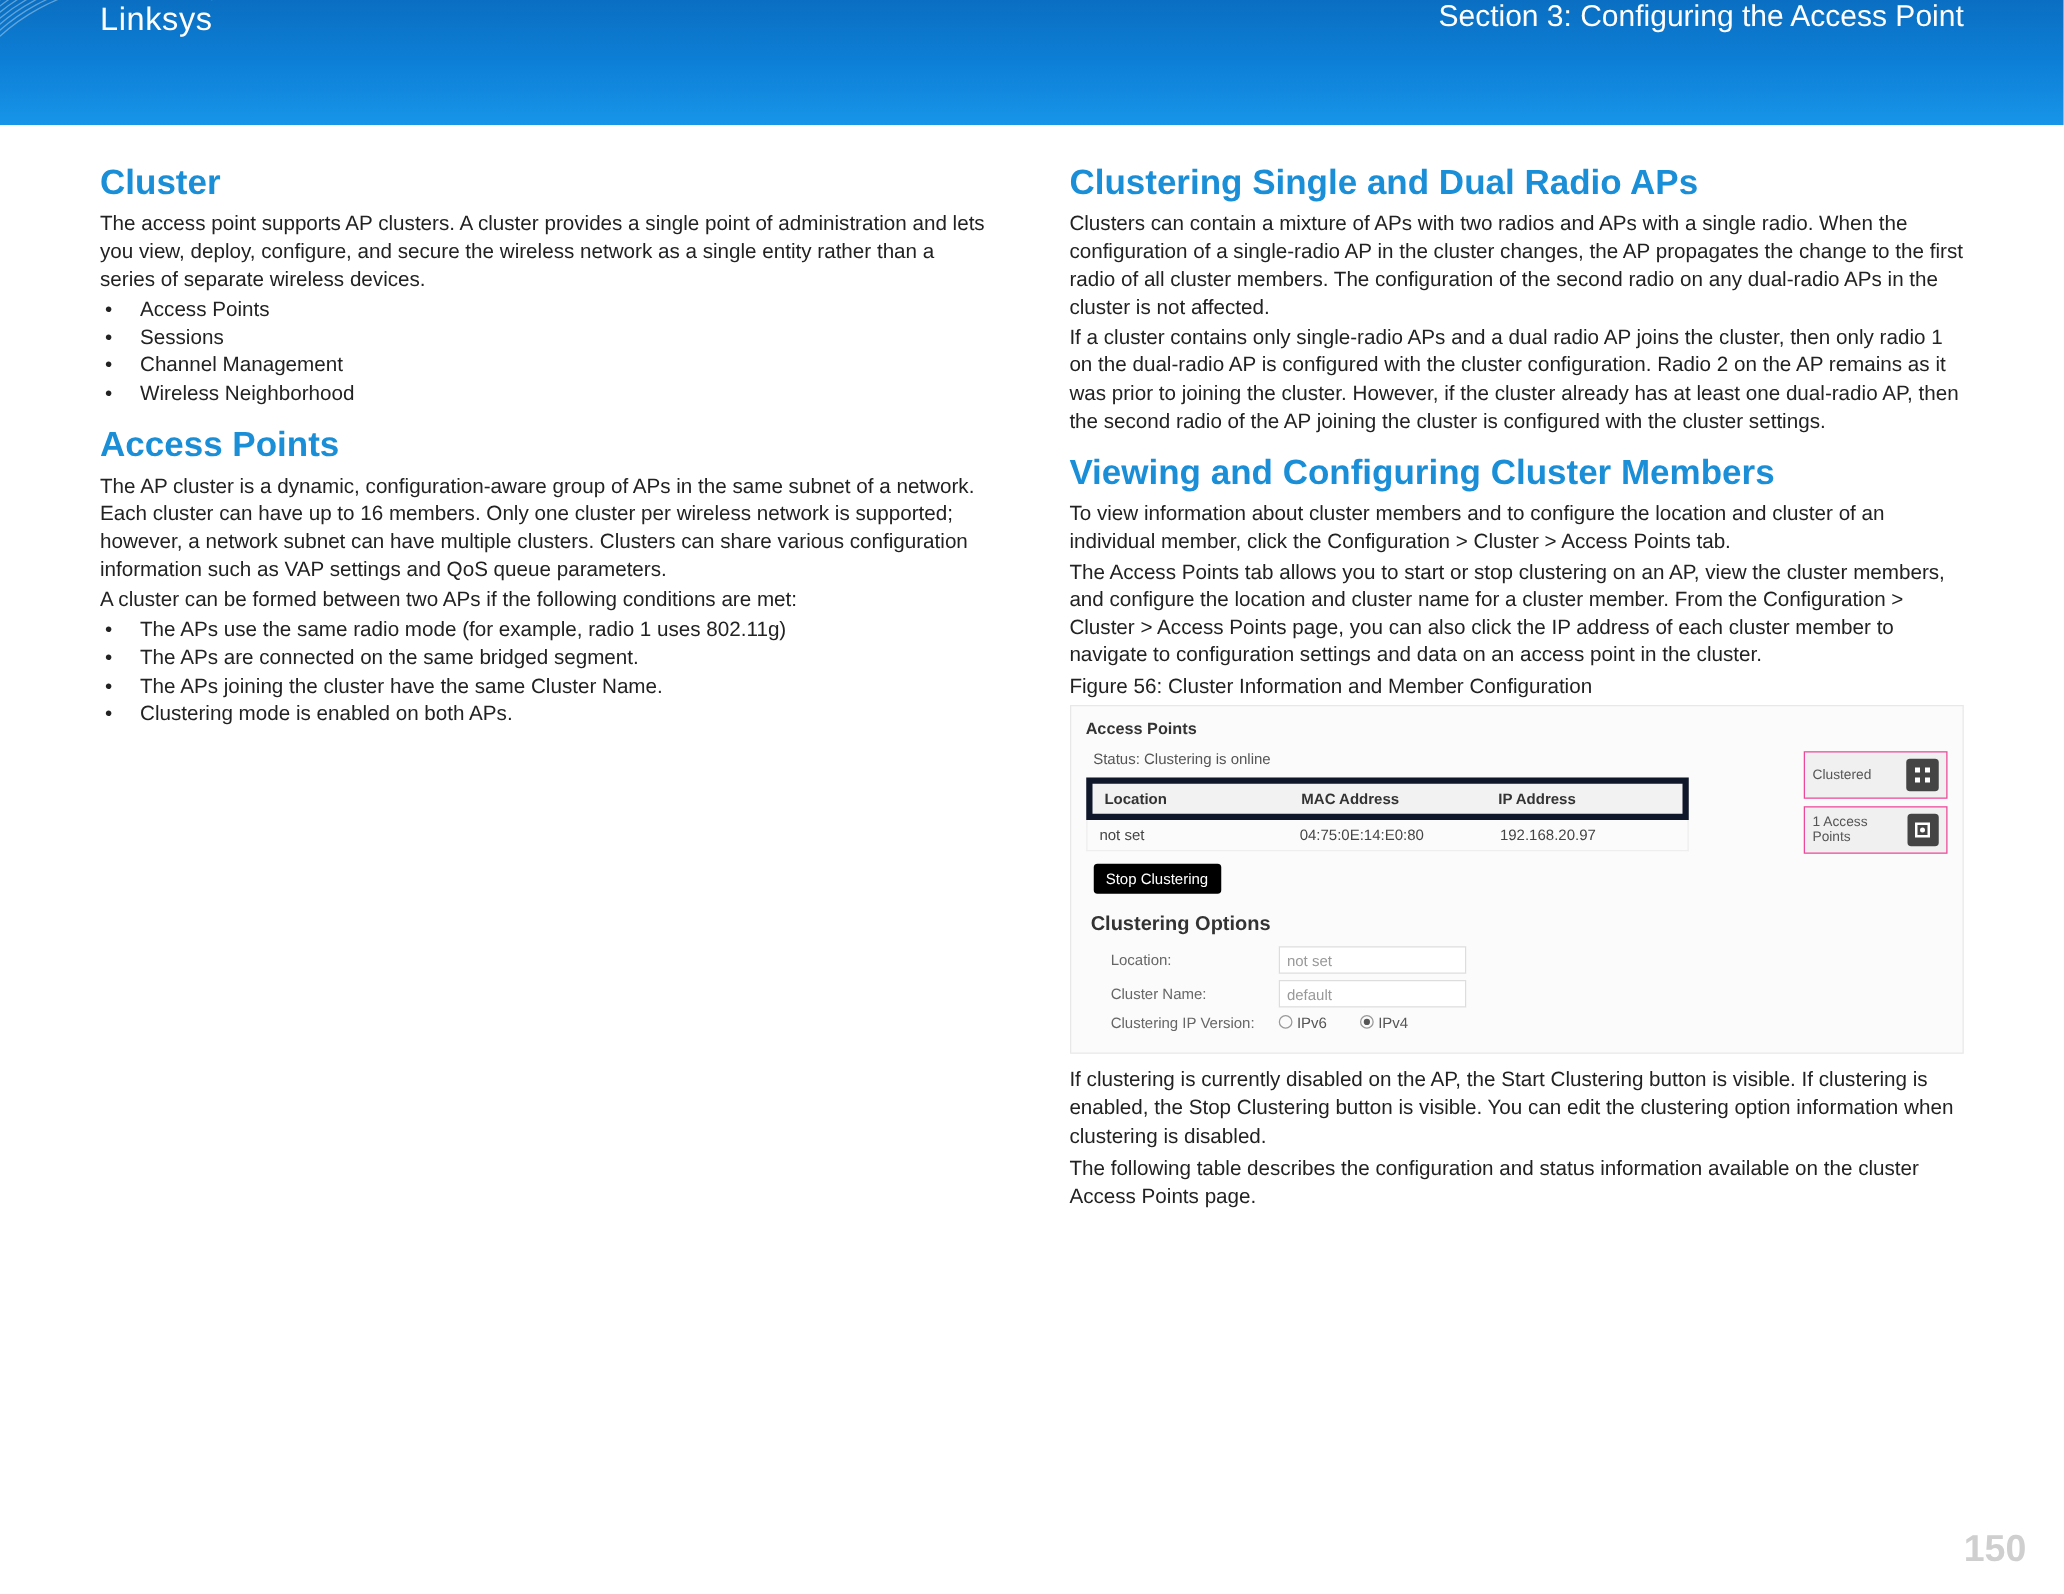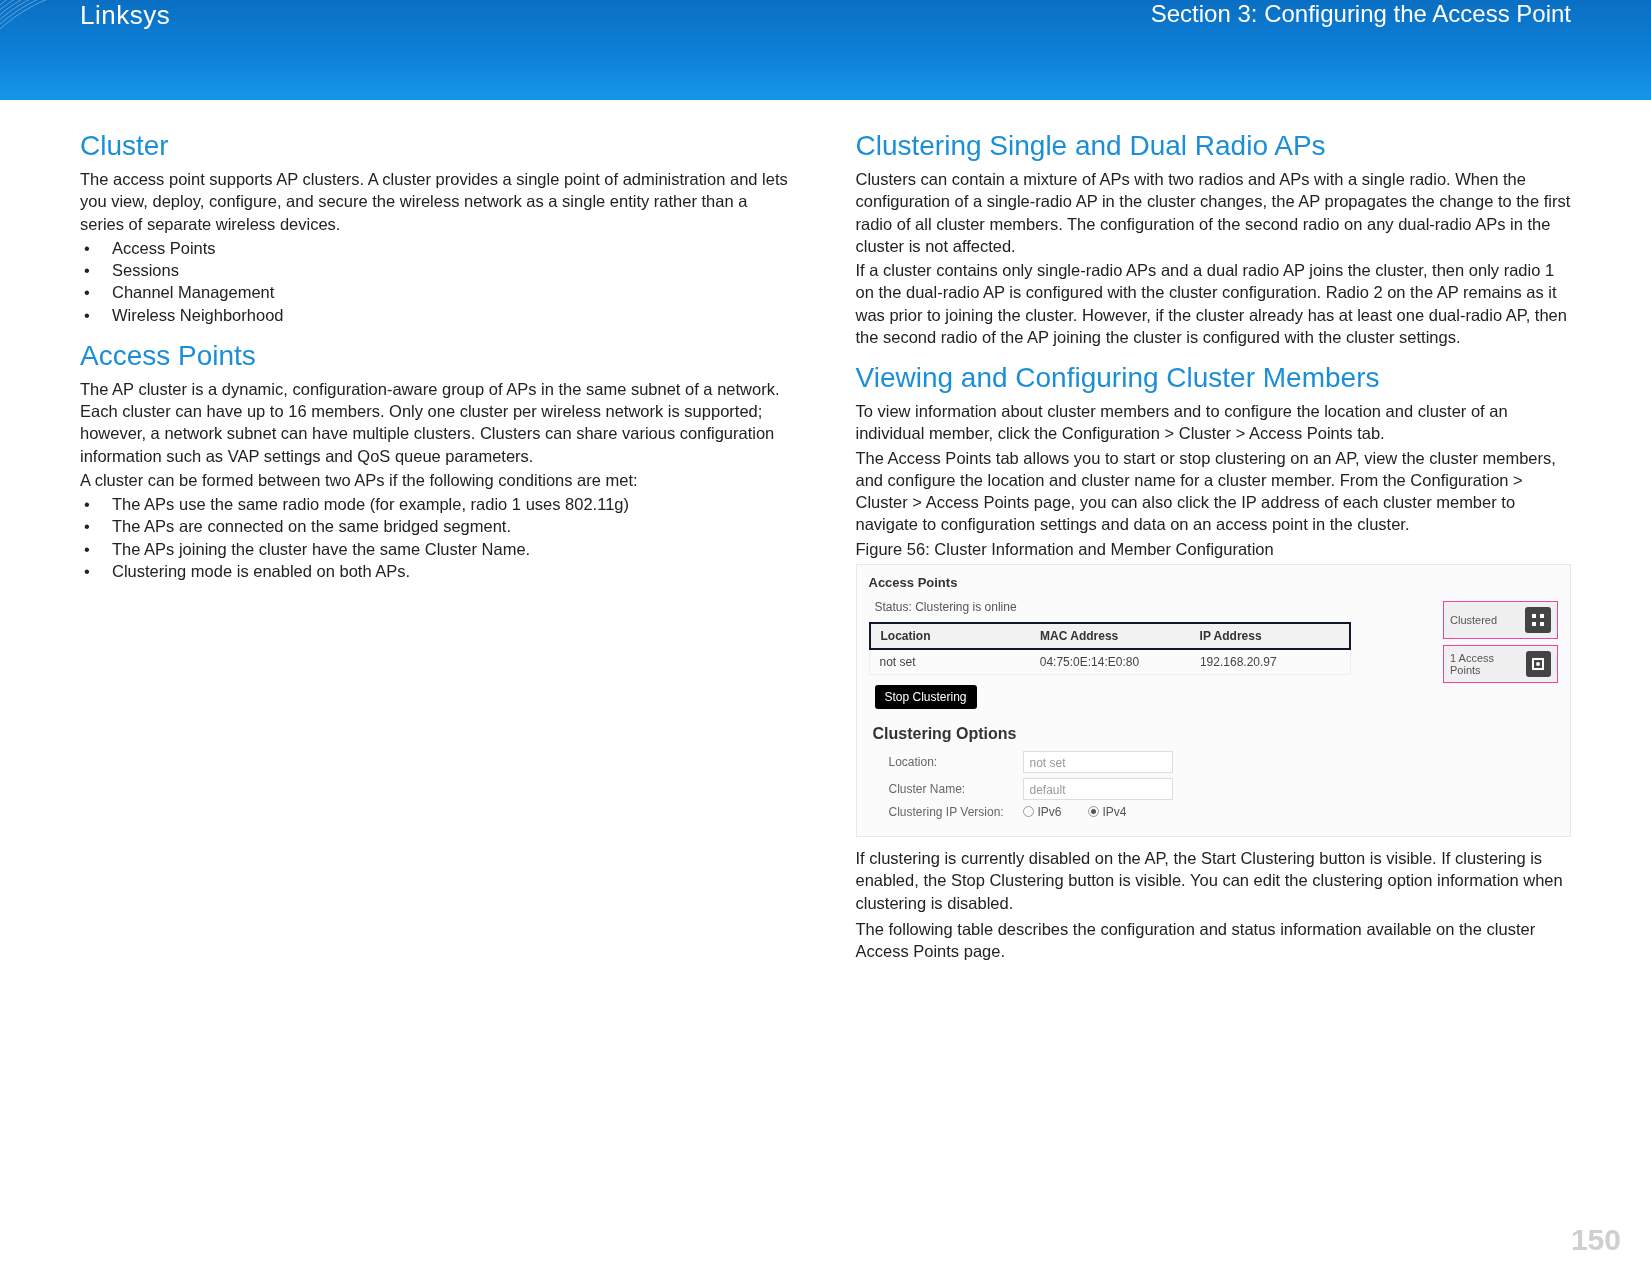--- a/index.html
+++ b/index.html
@@ -46,21 +46,21 @@
     padding: 30px 80px 0 80px;
     gap: 60px;
   }
   .col {
     flex: 1;
     min-width: 0;
   }
   h2 {
     color: #1a8fd8;
     font-size: 28px;
-    font-weight: 400;
+    font-weight: 700;
     margin-bottom: 6px;
     margin-top: 14px;
   }
   h2:first-child { margin-top: 0; }
   p {
     font-size: 16.5px;
     color: #222;
     line-height: 1.35;
     margin-bottom: 2px;
   }
@@ -128,21 +128,21 @@
     padding-left: 6px;
   }
   .ss-row {
     display: flex;
     align-items: center;
     gap: 0;
     width: 70%;
   }
   .ss-head-row {
     background: #f2f2f2;
-    border: 2px solid #0f172a;
+    border: 5px solid #0f172a;
   }
   .ss-cell {
     flex: 1;
     padding: 5px 10px;
     font-size: 12px;
     color: #444;
   }
   .ss-head-row .ss-cell { font-weight: 700; color: #333; }
   .ss-data-row {
     border-left: 1px solid #eee;

